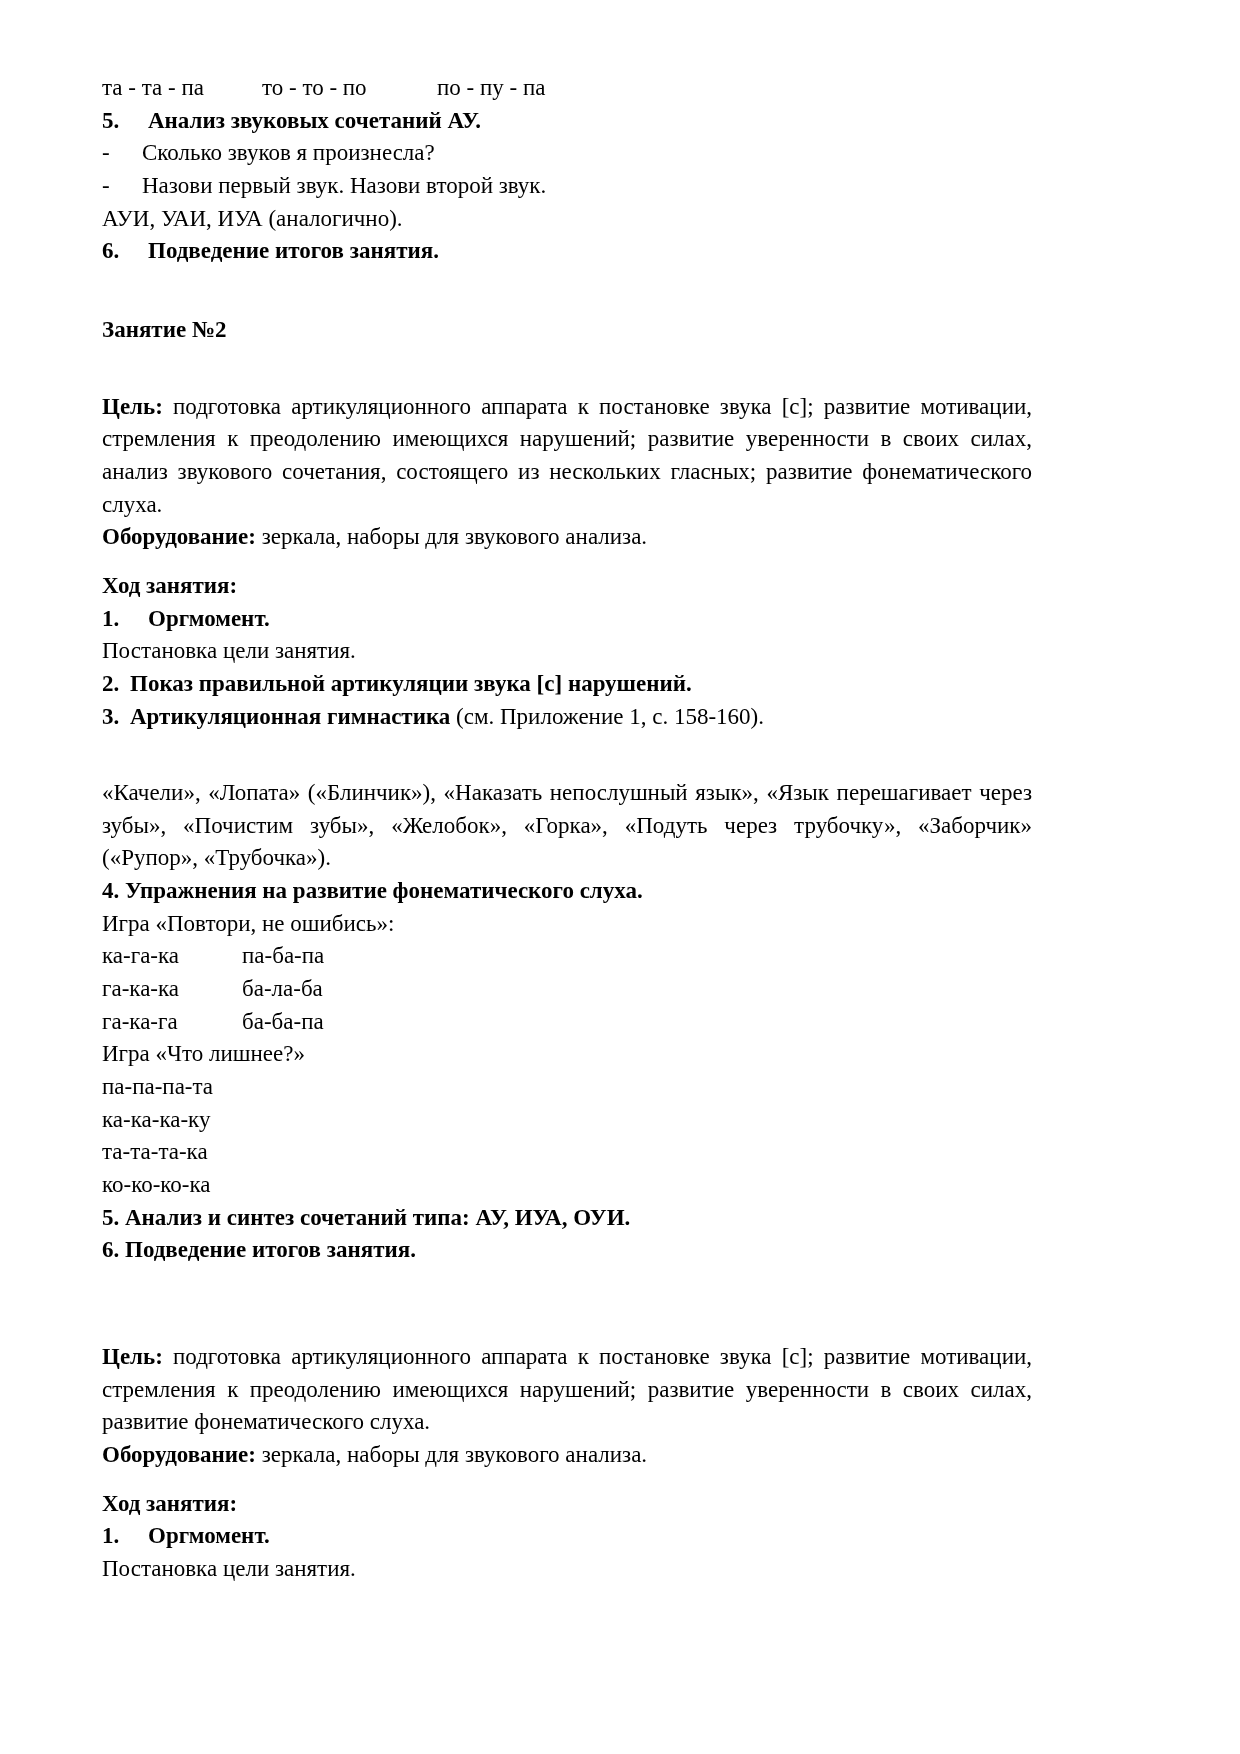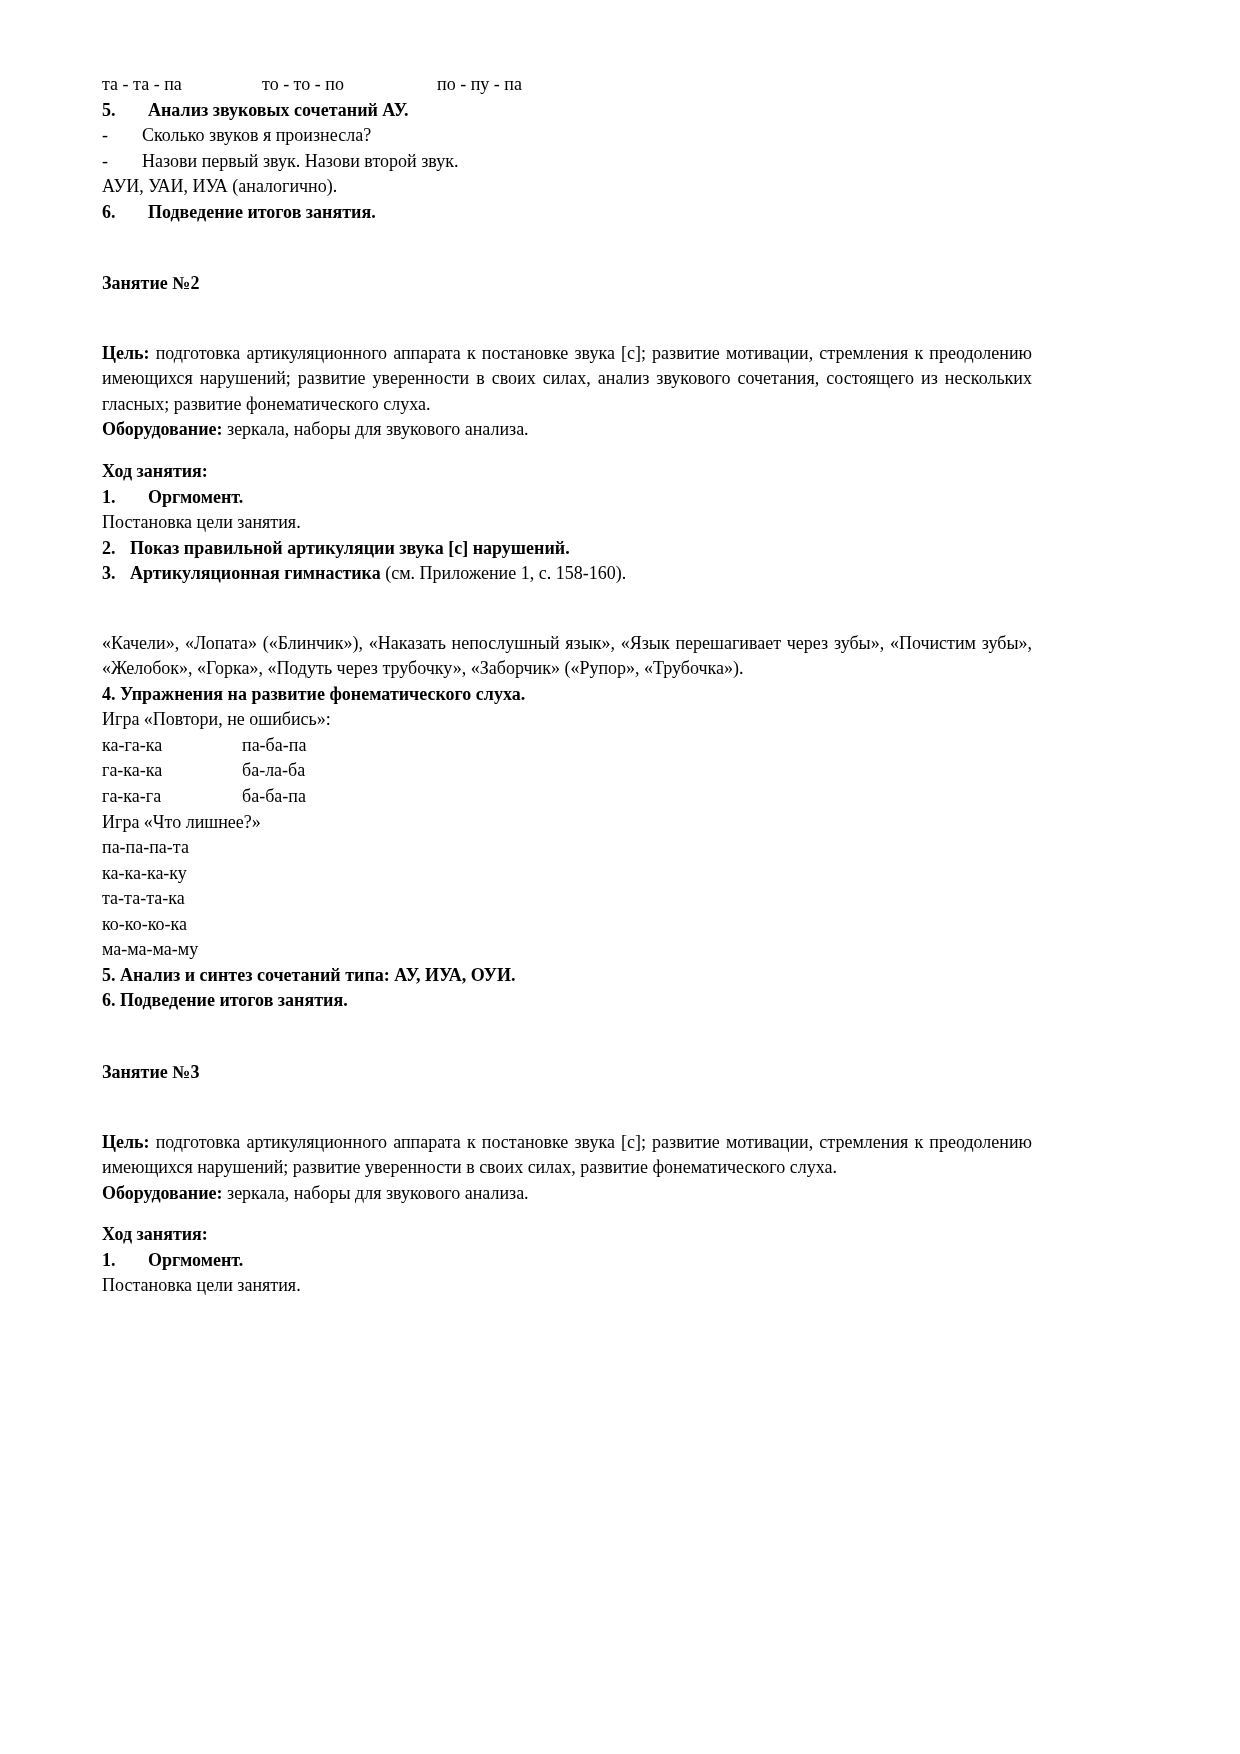--- a/index.html
+++ b/index.html
@@ -17,21 +17,21 @@
   .page {
     position: relative;
     width: 1240px;
     height: 1754px;
     background: #fff;
     box-sizing: border-box;
     padding: 72px 102px 0 102px;
   }
   .doc {
     width: 930px;
-    font-size: 18px;
+    font-size: 23px;
     line-height: 1.42;
   }
   p {
     margin: 0;
   }
   .just {
     text-align: justify;
     text-align-last: left;
     text-justify: inter-word;
     margin-top: 44px;
@@ -119,29 +119,27 @@
     <p class="syl-line"><span class="syl-col1">ка-га-ка</span><span>па-ба-па</span></p>
     <p class="syl-line"><span class="syl-col1">га-ка-ка</span><span>ба-ла-ба</span></p>
     <p class="syl-line"><span class="syl-col1">га-ка-га</span><span>ба-ба-па</span></p>
 
     <p>Игра «Что лишнее?»</p>
 
     <p>па-па-па-та</p>
     <p>ка-ка-ка-ку</p>
     <p>та-та-та-ка</p>
     <p>ко-ко-ко-ка</p>
-    <p>ма-ма-ма-му</p>
 
     <p class="b"><span>5.</span>&nbsp;<span>Анализ и синтез сочетаний типа: АУ, ИУА, ОУИ.</span></p>
 
     <p class="b"><span>6.</span>&nbsp;<span>Подведение итогов занятия.</span></p>
 
     <div class="gap"></div>
 
-    <p class="hdr">Занятие №3</p>
 
     <p class="just"><span class="b">Цель:</span><span> подготовка артикуляционного аппарата к постановке звука [с]; развитие мотивации, стремления к преодолению имеющихся нарушений; развитие уверенности в своих силах, развитие фонематического слуха.</span></p>
 
     <p><span class="b">Оборудование:</span><span> зеркала, наборы для звукового анализа.</span></p>
 
     <p class="hdr">Ход занятия:</p>
 
     <p class="num-item"><span class="numlbl">1.</span><span>Оргмомент.</span></p>
 
     <p>Постановка цели занятия.</p>

